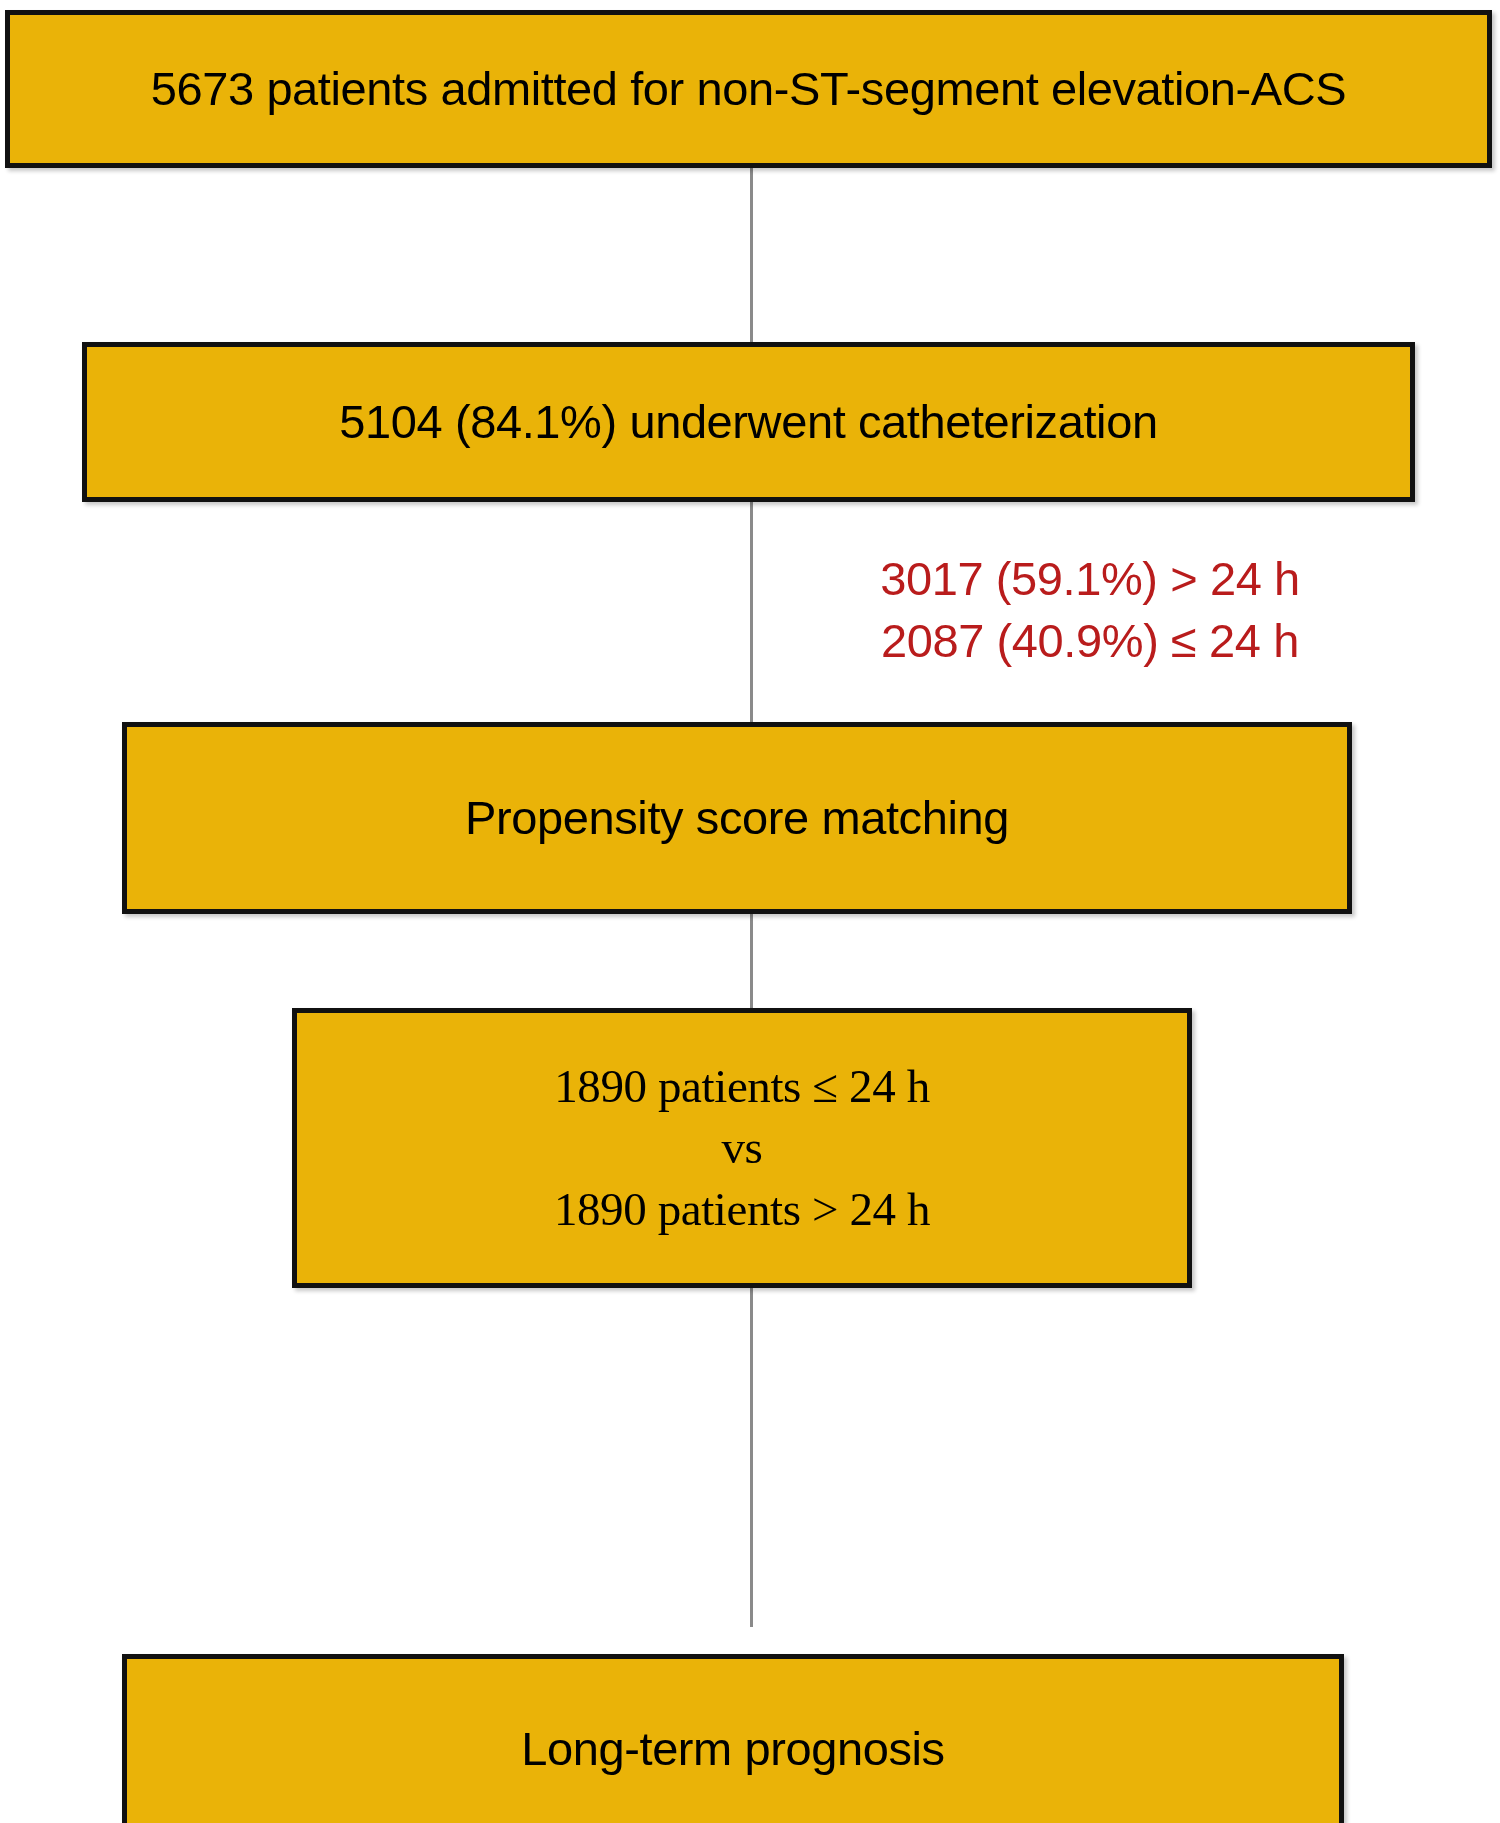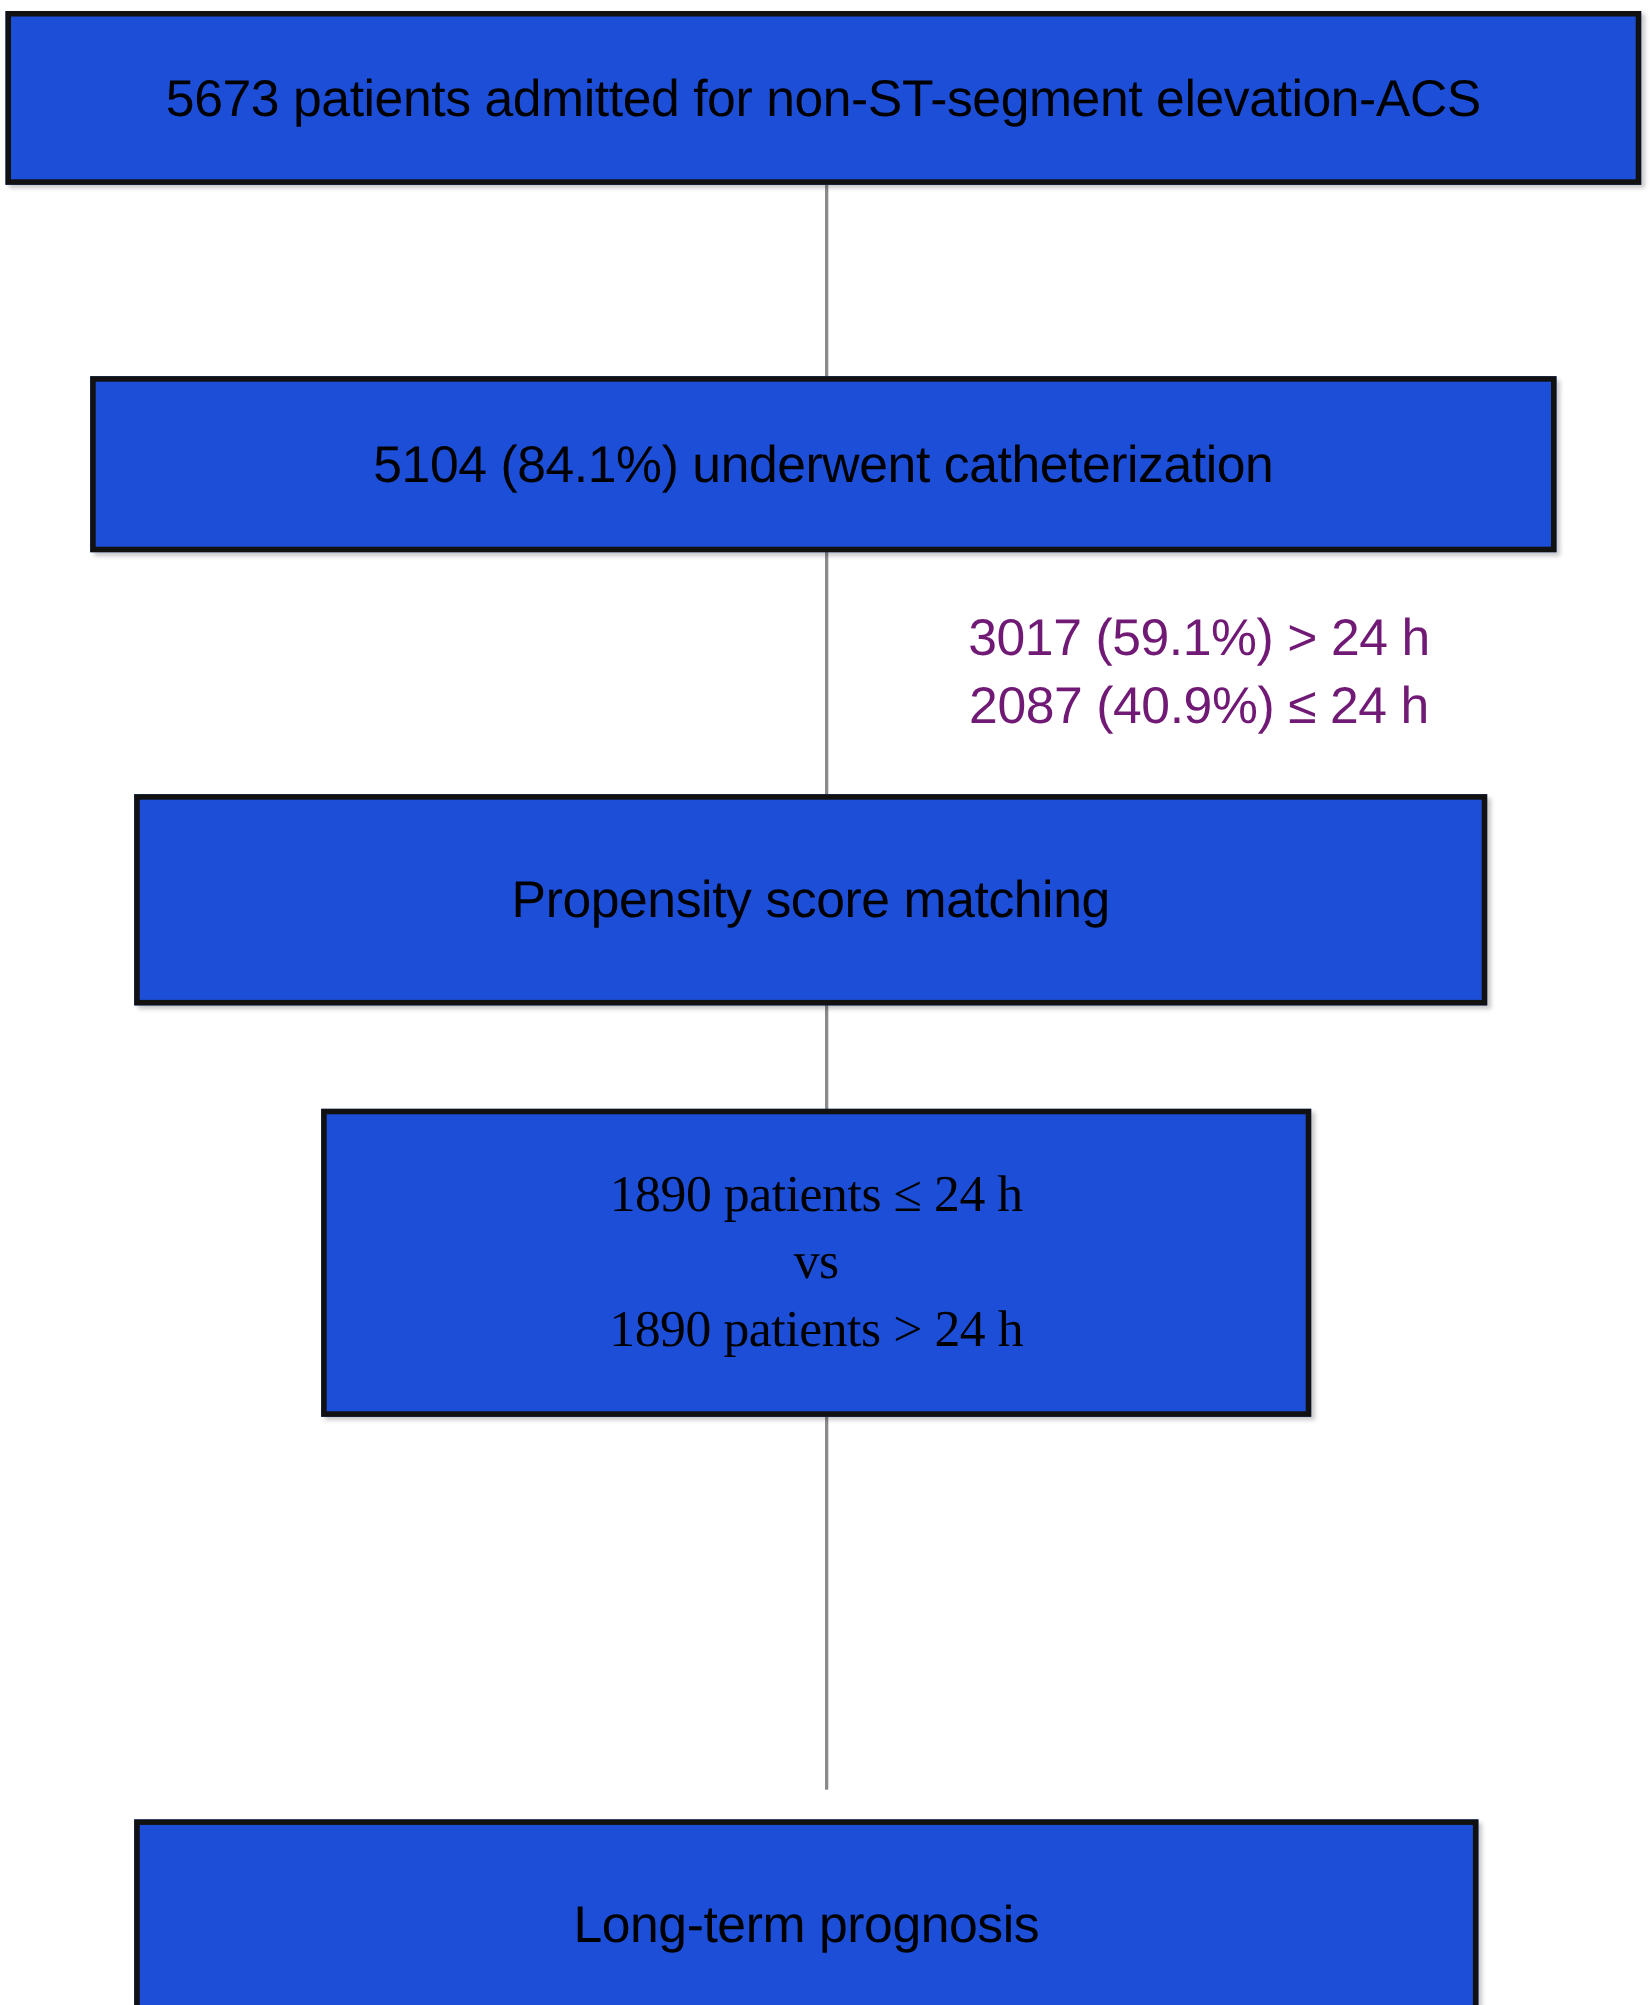--- a/index.html
+++ b/index.html
@@ -26,21 +26,21 @@
     position: absolute;
     width: 3px;
     background: #8a8a8a;
     z-index: 1;
   }
 
   
   .node-box {
     position: absolute;
     box-sizing: border-box;
-    background: #1d4ed8;
+    background: #eab308;
     border: 5px solid #111111;
     z-index: 3;
     display: flex;
     align-items: center;
     justify-content: center;
     text-align: center;
     box-shadow: 3px 3px 4px rgba(0,0,0,0.22);
   }
   .node-text {
     font-size: 47px;
@@ -52,21 +52,21 @@
 
   
   .annotation {
     position: absolute;
     z-index: 2;
     font-size: 47px;
     line-height: 1.32;
     letter-spacing: -0.4px;
     white-space: pre-line;
     text-align: center;
-    color: #701a75;
+    color: #b91c1c;
   }
 
   
   #box-admitted   { left: 5px;   top: 10px;   width: 1487px; height: 158px; }
   #box-cath       { left: 82px;  top: 342px;  width: 1333px; height: 160px; }
   #box-psm        { left: 122px; top: 722px;  width: 1230px; height: 192px; }
   #box-matched    { left: 292px; top: 1008px; width: 900px;  height: 280px; font-family: Liberation Serif, serif; }
   #box-prognosis  { left: 122px; top: 1654px; width: 1222px; height: 190px; }
 
   #conn-1 { left: 750px; top: 168px;  height: 176px; }

